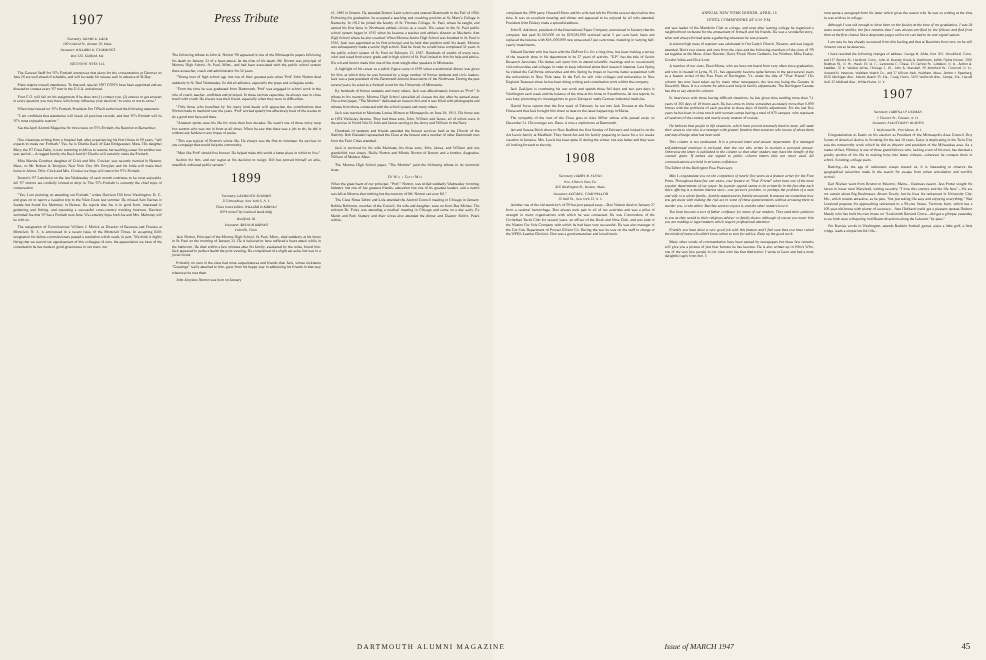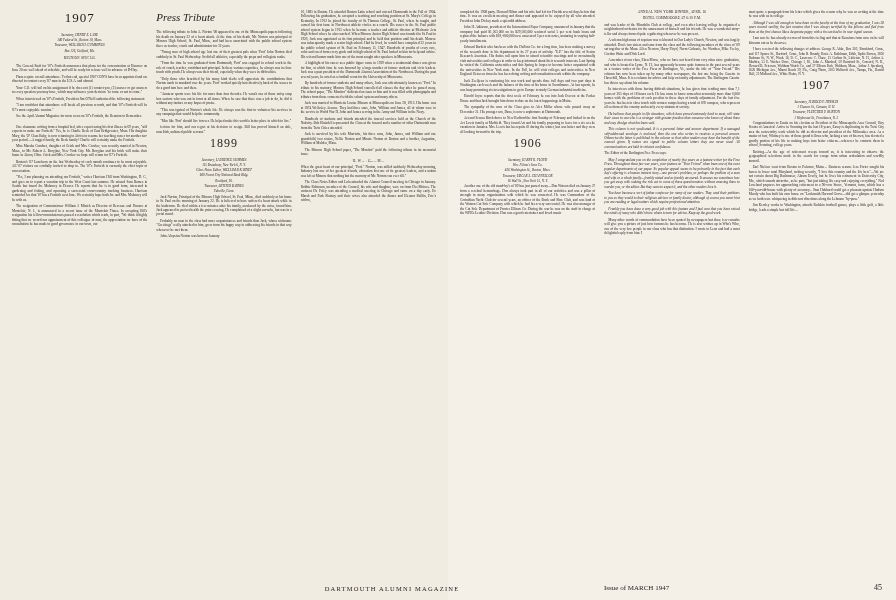--- a/index.html
+++ b/index.html
@@ -59,23 +59,24 @@
     margin:3px 0 3px 0;
   }
   .secline{
     text-align:center;
     font-size:3.3px;
     font-style:italic;
     margin:0 0 1px 0;
   }
   .italic{font-style:italic;}
   .presstribute{
+    text-align:center;
     font-size:11px;
     font-style:italic;
-    margin:0 0 6px 0;
+    margin:0 0 24px 0;
   }
   .capline{
     text-align:center;
     font-size:3.4px;
     font-variant:small-caps;
     letter-spacing:.2px;
     margin:0 0 2px 0;
   }
   .footer{
     position:absolute;
@@ -91,21 +92,21 @@
   .footer-center{
     position:absolute;
     bottom:8px;
     left:0;right:0;
     text-align:center;
     font-size:6.5px;
     letter-spacing:1.2px;
     font-variant:small-caps;
   }
   .footer-right-italic{
-    font-size:7px;
+    font-size:7px;font-style:italic;
   }
   .blk{height:4px;}
   .addrblock{font-size:3.3px;line-height:1.25;}
 </style>
 </head>
 <body>
 
 <div class="spread">
 
   <div class="page left">
@@ -176,21 +177,21 @@
     <div class="cols">
 
       <div class="col">
         <p class="noind">completed the 1908 party. Howard Hilton and his wife had left for Florida several days before that time. It was an excellent meeting and dinner and appeared to be enjoyed by all who attended. President John Dickey made a splendid address.</p>
         <p>John H. Atkinson, president of the International Paper Company, announced in January that the company had paid $1,563,000 on its $29,583,000 seniored serial 5 per cent bank loans and replaced the balance with $18,-000,000 new unsecured 3 per cent notes, maturing in varying half-yearly installments.</p>
         <p>Edward Bartlett who has been with the DuPont Co. for a long time, has been making a survey of the research done in his department in its 27 years of activity. "E.P." has the title of Senior Research Associate. His duties call upon him to attend scientific meetings and to occasionally visit universities and colleges in order to keep informed about their research interests. Last Spring he visited the California universities and this Spring he hopes to become better acquainted with the universities in New York state. In the Fall, he will visit colleges and universities in New England. Between times he has been doing writing and consultation work within the company.</p>
         <p>Jack Zeelijens is continuing his war work and spends three full days and two part days in Washington each week and the balance of the time at his home in Swarthmore. At last reports, he was busy promoting six investigations to go to Europe to study German industrial medicine.</p>
         <p>Harold Joyce reports that the first week of February he ran into Jack Everest at the Parker House and that Jack brought him down to date on the latest happenings in Maine.</p>
         <p>The sympathy of the men of the Class goes to Alex Miller whose wife passed away on December 31. His younger son, Dana, is now a sophomore at Dartmouth.</p>
         <p>Art and Serena Birch drove to New Bedford the first Sunday of February and looked in on the Art Lewis family at Medfield. They found Art and his family preparing to leave for a six weeks' vacation in Jamaica. Mrs. Lewis has been quite ill during the winter, but was better and they were all looking forward to the trip.</p>
-        <div class="yearhead small">1906</div>
+        <div class="yearhead small">1908</div>
         <div class="secline">Secretary, HARRY R. FLOYD</div>
         <div class="secline">Wm. Filene's Sons Co.</div>
         <div class="secline">426 Washington St., Boston, Mass.</div>
         <div class="secline">Treasurer, EDGAR L. CHAPPELLOR</div>
         <div class="secline">16 Wall St., New York 15, N. Y.</div>
         <p>Another one of the old stand-by's of '09 has just passed away—Don Watson died on January 27 from a cerebral hemorrhage. Don always took part in all of our activities and was a pillar of strength in many organizations with which he was connected. He was Commodore of the Corinthian Yacht Club for several years, an officer of the Book and Shoe Club, and was land of the Watson Cut Sole Company with which he had been very successful. He was also manager of the Cut Sole Department of Procter Ellison Co. During the war he was on the staff in charge of the WPB's Leather Division. Don was a good entertainer and loved music</p>
       </div>
 
       <div class="col">
         <div class="capline">ANNUAL NEW YORK DINNER, APRIL 16</div>

